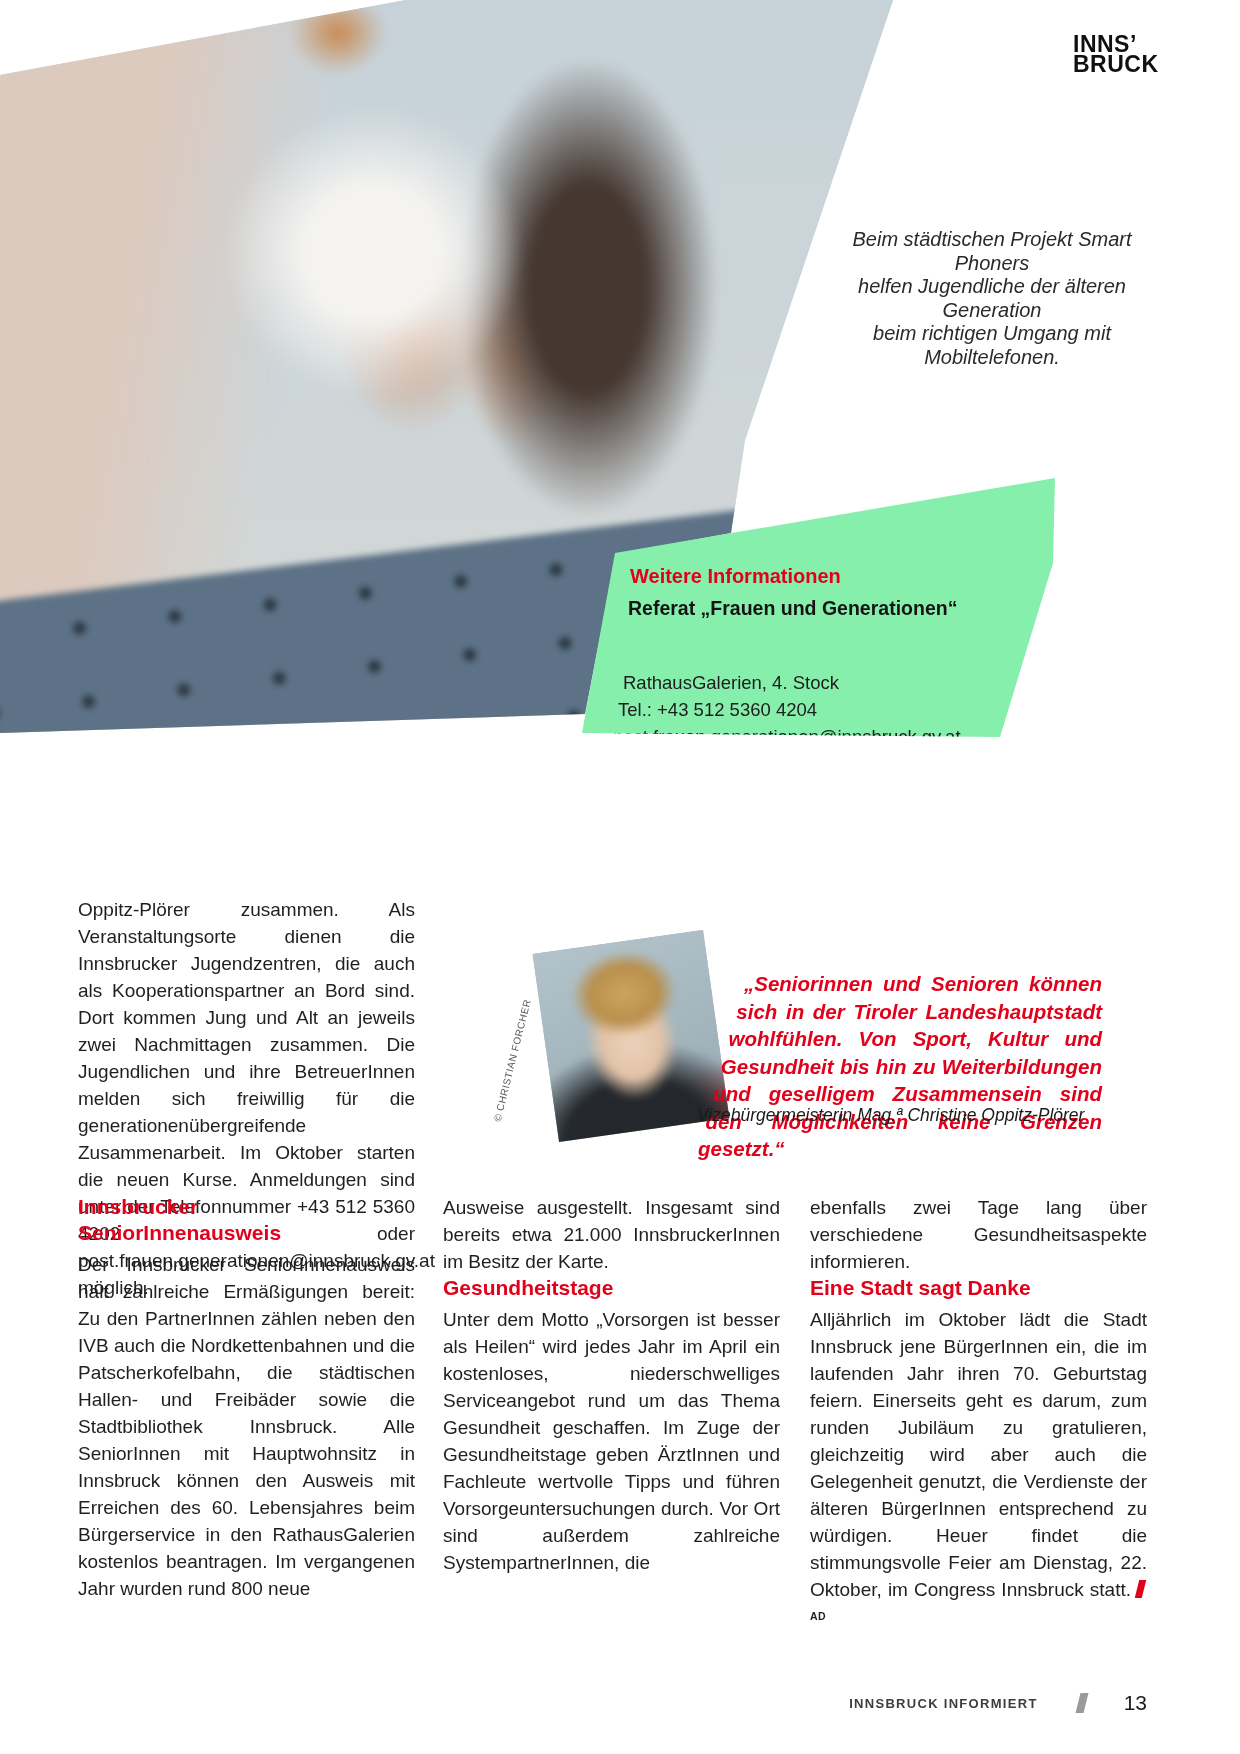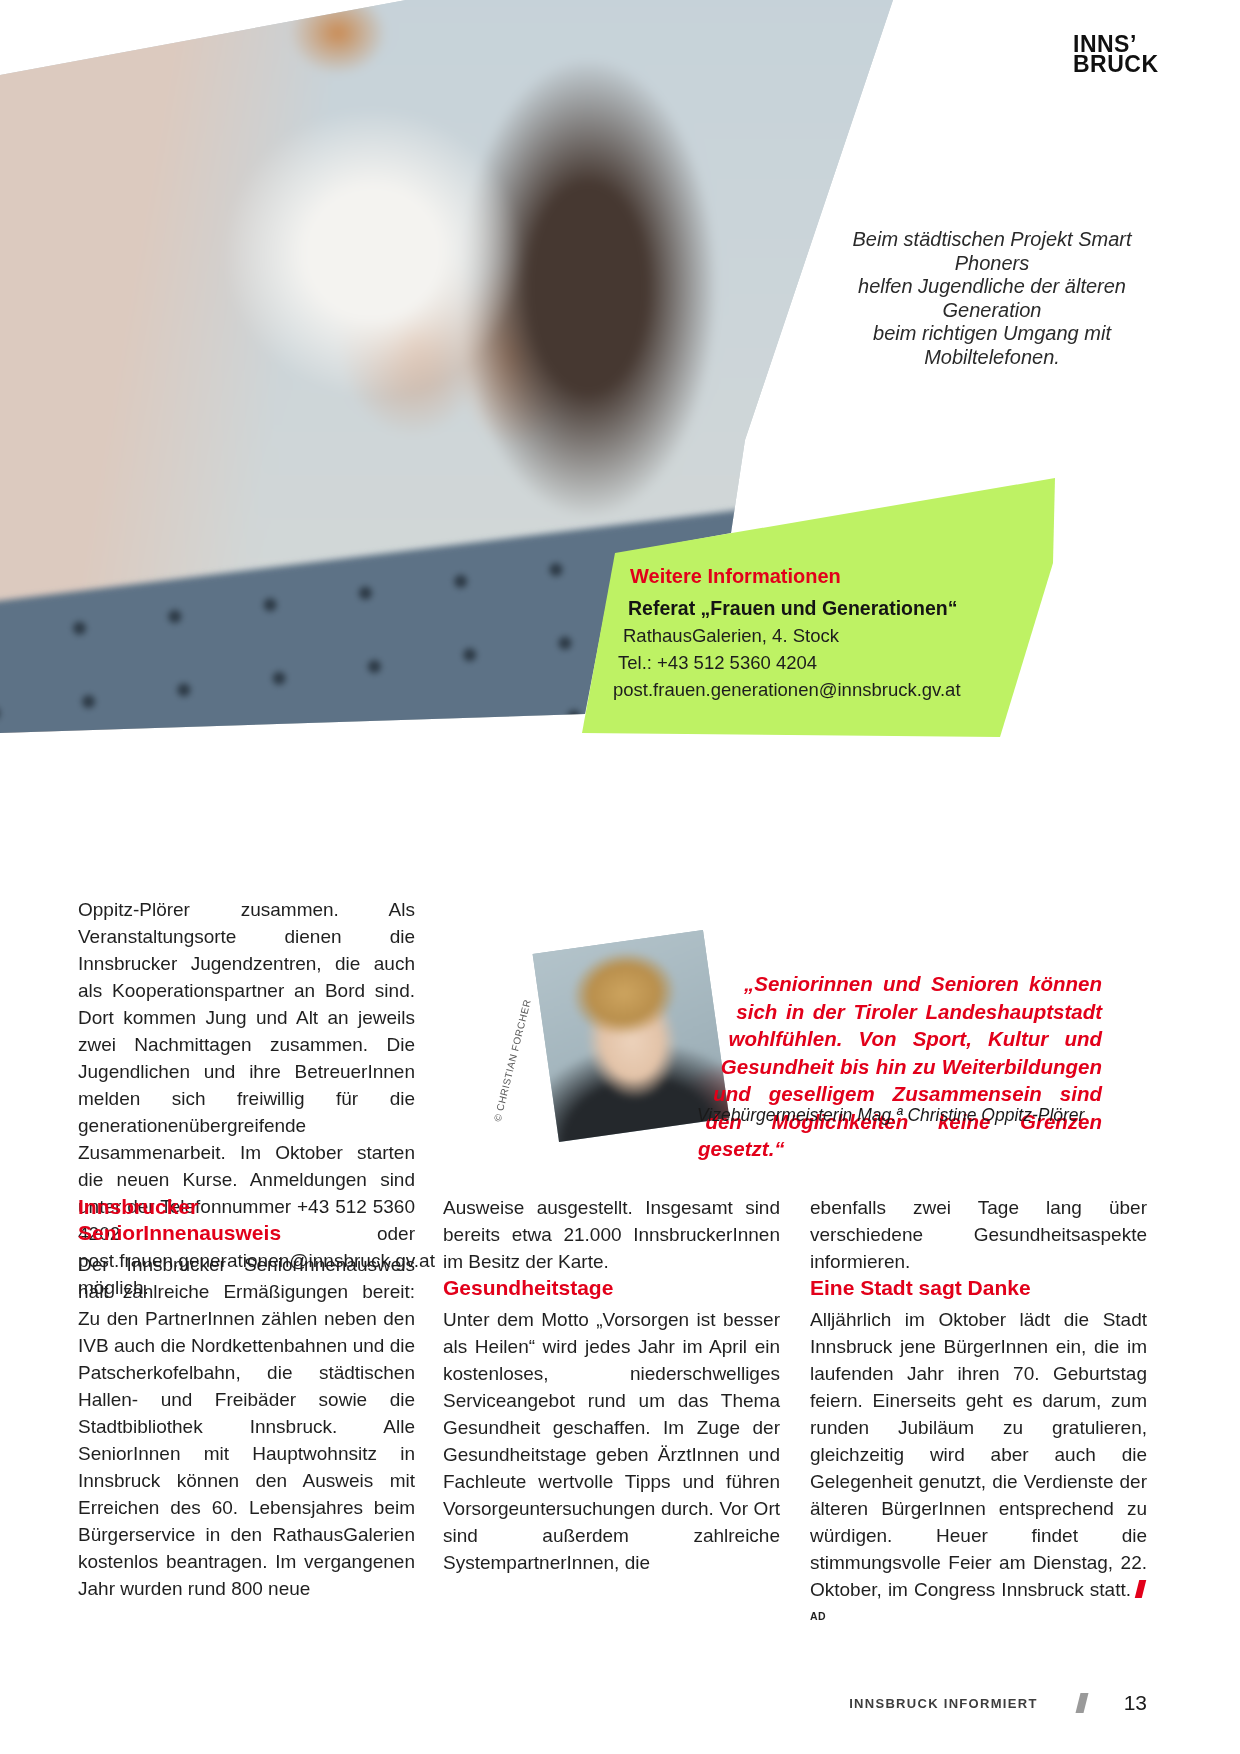--- a/index.html
+++ b/index.html
@@ -39,27 +39,27 @@
   }
   
   .caption{
     position:absolute;left:832px;top:228px;width:320px;
     font-style:italic;font-size:20px;line-height:23.5px;color:#2a2a2a;
     text-align:center;white-space:pre-line;
   }
   
   .infobox{
     position:absolute;left:582px;top:478px;width:473px;height:259px;
-    background:#bef264;
+    background:#86efac;
     clip-path:polygon(33px 75px,473px 0px,471px 85px,418px 259px,0px 255px);
     box-sizing:border-box;padding-top:86px;
   }
   .infobox .ib-title{font-size:20px;font-weight:bold;color:#e2001a;margin:0 0 7px 48px;line-height:24px;}
   .infobox .ib-dept{font-size:19.5px;font-weight:bold;color:#141414;margin-left:46px;line-height:27px;}
-  .infobox .ib-line1{font-size:18.5px;margin-left:41px;line-height:27px;}
+  .infobox .ib-line1{font-size:18.5px;margin-left:41px;line-height:27px;margin-top:47px;}
   .infobox .ib-line2{font-size:18.5px;margin-left:36px;line-height:27px;}
   .infobox .ib-line3{font-size:18.5px;margin-left:31px;line-height:27px;}
   
   .body-text{
     font-size:19px;line-height:27px;text-align:justify;color:#1f1f1f;margin:0;
   }
   .intro-par{position:absolute;left:78px;top:896px;width:337px;}
   
   .portrait{
     position:absolute;left:545px;top:941px;width:172px;height:190px;

